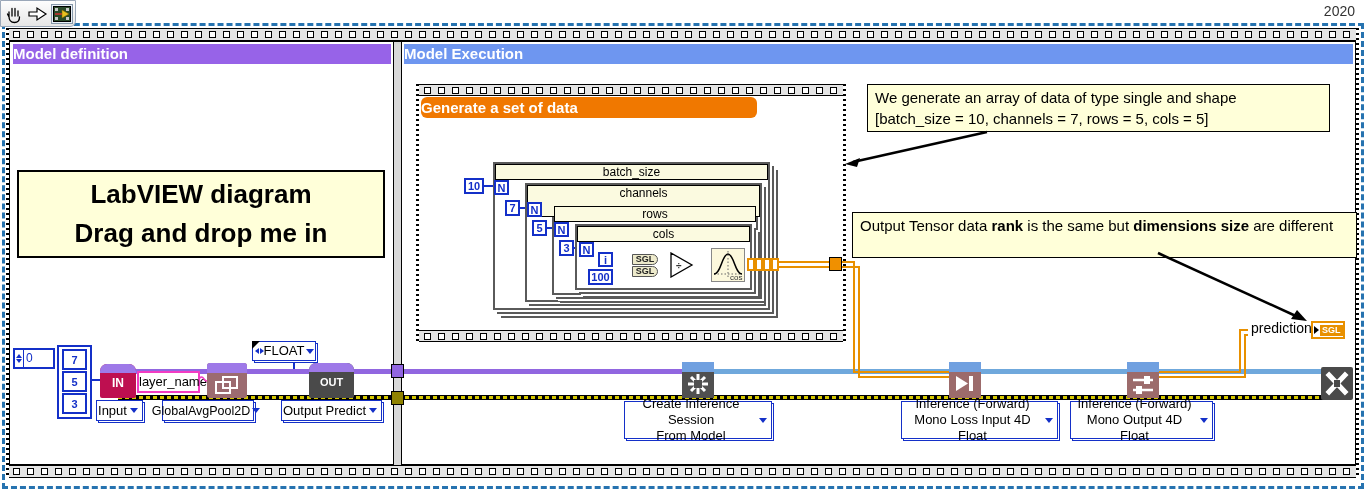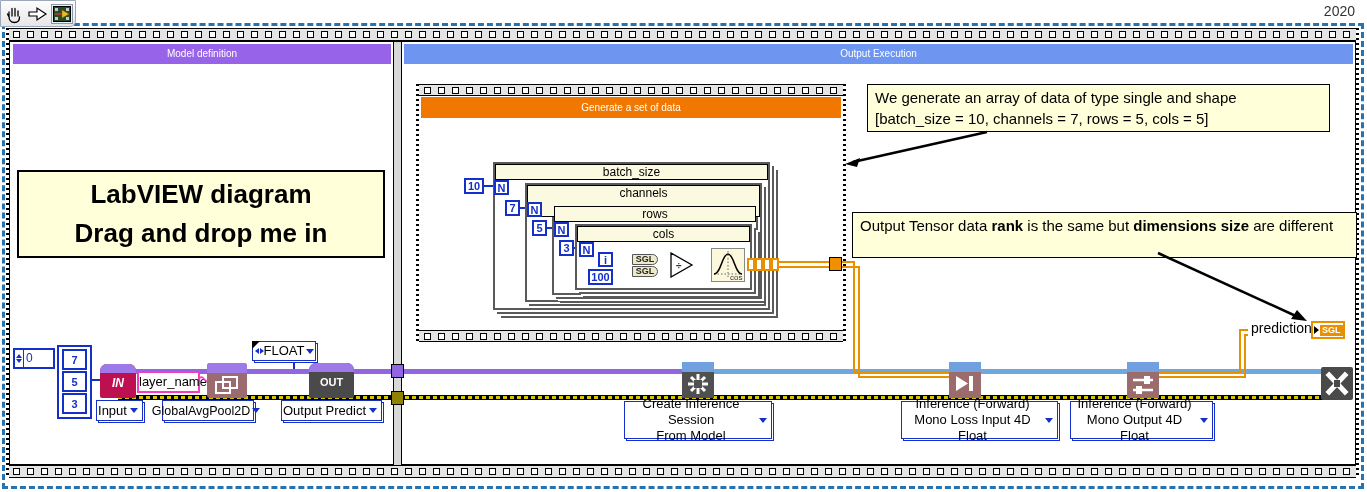--- a/index.html
+++ b/index.html
@@ -11,21 +11,21 @@
   .ants { border:3px dashed #2673B0; }
 
   
   .filmstrip { height:13px; background-color:#E4E4E4; border-top:1px solid #000; border-bottom:1px solid #000;
     background-image:
       repeating-linear-gradient(90deg, transparent 0 4px, #fff 4px 9px, transparent 9px 14px),
       repeating-linear-gradient(90deg, transparent 0 3px, #000 3px 10px, transparent 10px 14px);
     background-size:14px 5px, 14px 7px; background-position:2px 3px, 2px 2px; background-repeat:repeat-x, repeat-x; }
   .vzz { width:3px; background:repeating-linear-gradient(180deg,#000 0 2px,#fff 2px 5px); }
 
-  .hdr { color:#fff; font-weight:normal; font-size:10px; text-align:center; line-height:20px; height:20px; }
+  .hdr { color:#fff; font-weight:bold; font-size:15px; text-align:left; line-height:20px; height:20px; }
 
   .notebox { background:#FFFFD9; border:2px solid #000; text-align:center; font-weight:bold; font-size:26px; line-height:39px; color:#000; padding-top:3px; }
   .comment { background:#FFFFD9; border:1px solid #000; font-size:15px; line-height:21px; color:#000; padding:2px 7px; z-index:7; }
 
   .dd { background:#fff; border:1px solid #1430C8; box-shadow:2px 2px 0 -1px #fff, 2px 2px 0 0 #1430C8;
         font-size:13px; color:#000; text-align:center; z-index:5; display:flex; align-items:center; justify-content:center; }
   .dd .lines { flex:1; line-height:16px; }
   .ddarrow { width:0; height:0; border-left:4px solid transparent; border-right:4px solid transparent; border-top:5px solid #1430C8; margin:0 4px 0 2px; }
 
   .bluebox { border:2px solid #1430C8; background:#fff; color:#1430C8; font-weight:bold; font-size:11px;
@@ -63,21 +63,21 @@
 
   <div class="abs filmstrip" style="left:8px; top:28px; width:1349px;"></div>
   <div class="abs filmstrip" style="left:8px; top:465px; width:1349px;"></div>
   <div class="abs vzz" style="left:6px; top:28px; height:450px;"></div>
   <div class="abs vzz" style="left:1356px; top:28px; height:450px;"></div>
   <div class="abs" style="left:9px; top:41px; width:1347px; height:424px; background:#fff; border:1px solid #000;"></div>
 
   <div class="abs divider" style="left:393px; top:42px; width:9px; height:423px;"></div>
 
   <div class="abs hdr" style="left:13px; top:44px; width:378px; background:#9763E8;">Model definition</div>
-  <div class="abs hdr" style="left:404px; top:44px; width:949px; background:#6E96F0;">Output Execution</div>
+  <div class="abs hdr" style="left:404px; top:44px; width:949px; background:#6E96F0;">Model Execution</div>
 
   <div class="abs" style="left:0; top:0; width:76px; height:27px; background:linear-gradient(#FDFDFD,#E6E6E6); border:1px solid #9AA7B8; border-radius:0 0 6px 0; display:flex; align-items:center; gap:3px; padding:0 4px; z-index:9;">
     <span>
       <svg width="19" height="20" viewBox="0 0 19 20">
           <path d="M4 13 V8 M7 12 V4.5 M10 12 V4.5 M13 12 V7 M4 12.5 c0 4 2 6 5.5 6 c3.5 0 5 -2 5 -5.5 M2.5 10 l1.5 3" stroke="#000" stroke-width="1.3" fill="none" stroke-linecap="round"></path>
         </svg>
     </span>
     <span>
       <svg width="21" height="20" viewBox="0 0 21 20">
           <polygon points="2,8 10,8 10,4 19,10 10,16 10,12 2,12" fill="#fff" stroke="#000" stroke-width="1.2"></polygon>
@@ -109,21 +109,21 @@
     </span>
     <span style="flex:1; font-size:12px; color:#1430C8; padding-left:2px; line-height:16px;">0</span>
   </div>
   <div class="abs" style="left:57px; top:345px; width:35px; height:74px; border:2px solid #1430C8; background:#fff; padding:2px 3px; display:flex; flex-direction:column; gap:1px; z-index:4;">
     <div class="bluebox" style="height:21px;">7</div>
     <div class="bluebox" style="height:21px;">5</div>
     <div class="bluebox" style="height:21px;">3</div>
   </div>
   <div class="abs w-thinblue" style="left:92px; top:379px; width:12px; height:2px;"></div>
 
-  <div class="abs nodeicon" style="left:100px; top:364px; width:36px; height:34px; background:#BE0F50; border-radius:7px 7px 2px 2px;font-style:italic;">
+  <div class="abs nodeicon" style="left:100px; top:364px; width:36px; height:34px; background:#BE0F50; border-radius:7px 7px 2px 2px;">
     <div class="nodeband" style="background:#9E79E8; border-radius:7px 7px 0 0; height:9px;"></div>
     <div style="color:#fff; font-weight:bold; font-size:12px; text-align:center; margin-top:12px;">IN</div>
   </div>
   <div class="abs dd" style="left:96px; top:400px; width:47px; height:21px;">
     <span class="lines">Input</span>
       <span class="ddarrow"></span>
   </div>
 
   <div class="abs" style="left:137px; top:371px; width:63px; height:22px; border:2px solid #F23CC3; background:#fff; font-size:13px; line-height:18px; text-align:center; z-index:4;">layer_name</div>
   <span class="abs" style="left:199px; top:374px; z-index:4;">
@@ -170,21 +170,21 @@
   <div class="abs w-blue" style="left:710px; top:369px; width:614px; height:5px;"></div>
   <div class="abs w-err" style="left:118px; top:395px; width:1213px;"></div>
 
   <div class="abs tunnel" style="left:391px; top:364px; width:13px; height:14px; background:#9166E0;"></div>
   <div class="abs tunnel" style="left:391px; top:391px; width:13px; height:14px; background:#8F8200;"></div>
 
   <div class="abs filmstrip" style="left:419px; top:84px; width:424px; height:12px;"></div>
   <div class="abs filmstrip" style="left:419px; top:330px; width:424px; height:12px;"></div>
   <div class="abs vzz" style="left:416px; top:84px; height:258px;"></div>
   <div class="abs vzz" style="left:843px; top:84px; height:258px;"></div>
-  <div class="abs hdr" style="left:421px; top:97px; width:420px; height:21px; line-height:21px; background:#F07800;">Generate a set of data</div>
+  <div class="abs hdr" style="left:421px; top:97px; width:336px; height:21px; line-height:21px; background:#F07800;border-radius:6px;">Generate a set of data</div>
 
   <div class="abs loop" style="left:493px; top:162px; width:277px; height:148px;"></div>
   <div class="abs looplab" style="left:495px; top:164px; width:273px; height:16px;">batch_size</div>
   <div class="abs loop" style="left:525px; top:183px; width:237px; height:119px;"></div>
   <div class="abs looplab" style="left:527px; top:185px; width:233px; height:32px;">channels</div>
   <div class="abs loop" style="left:552px; top:204px; width:206px; height:91px;"></div>
   <div class="abs looplab" style="left:554px; top:206px; width:202px; height:16px;">rows</div>
   <div class="abs loop" style="left:575px; top:224px; width:177px; height:66px; background:#fff;"></div>
   <div class="abs looplab" style="left:577px; top:226px; width:173px; height:16px;">cols</div>
 

